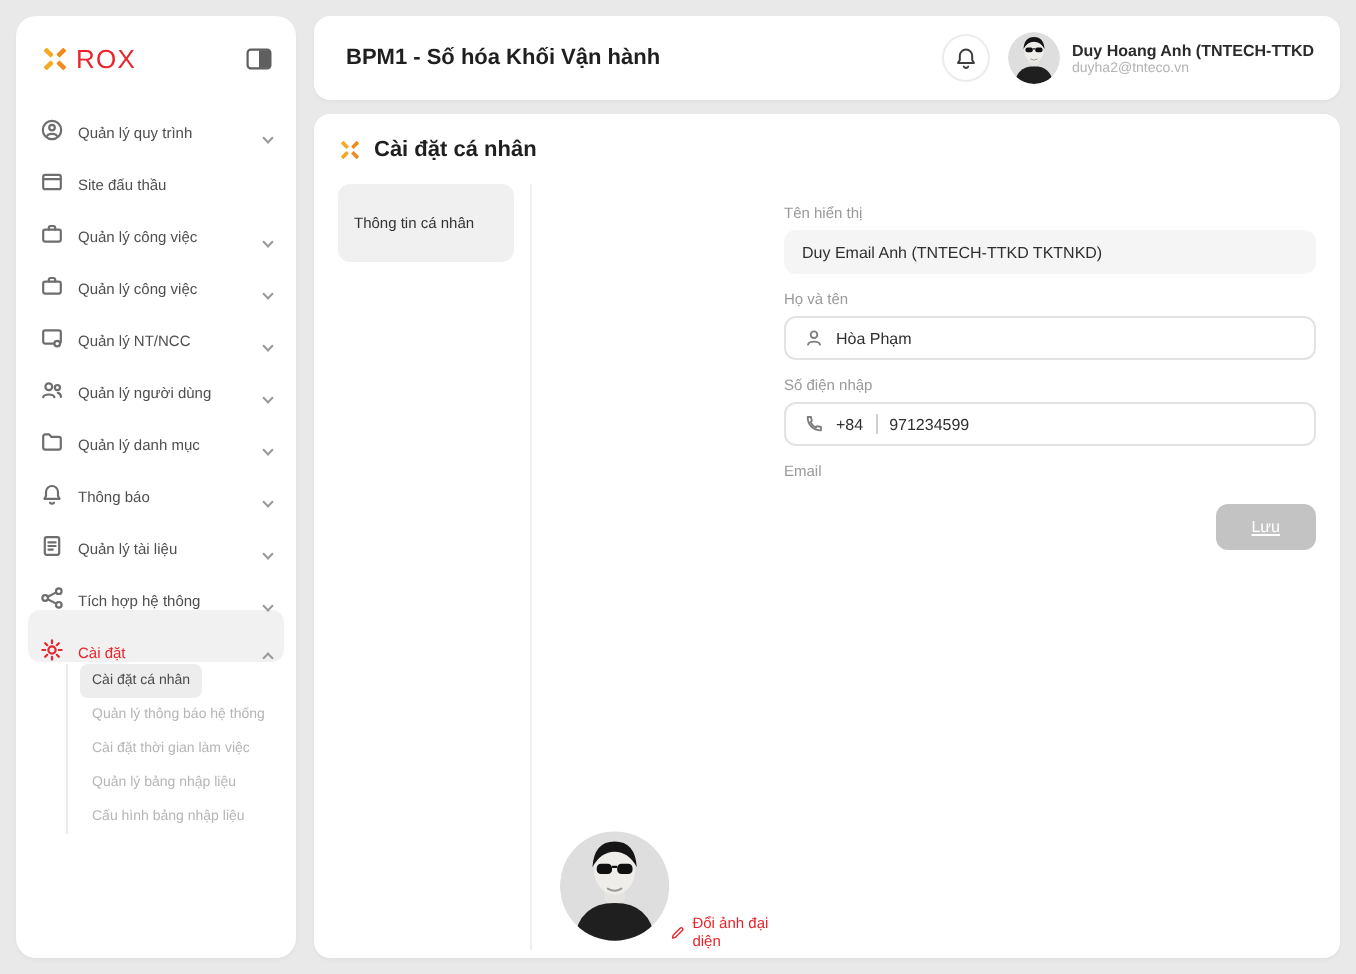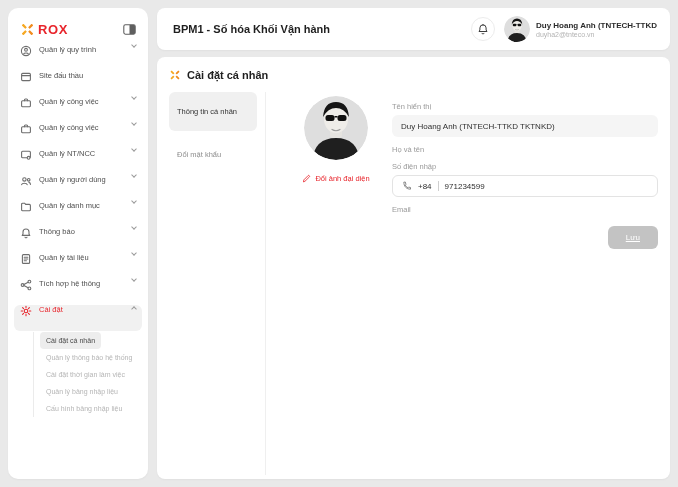--- a/index.html
+++ b/index.html
@@ -13,25 +13,25 @@
   .app { display: flex; gap: 9px; padding: 8px; height: 100%; }
 
   
   .sidebar {
     width: 140px; flex: none; background: #fff; border-radius: 10px;
     box-shadow: 0 1px 2px rgba(0,0,0,0.04);
     padding: 4px 0 8px; overflow: hidden; display: flex; flex-direction: column;
   }
   .logo-row { display: flex; align-items: center; justify-content: space-between; padding: 10px 12px 8px; }
   .brand { display: flex; align-items: center; gap: 3px; }
-  .brand-text { font-weight: bold; font-size: 13px; letter-spacing: 0.6px; color: #e8252c; }
+  .brand-text { font-weight: normal; font-size: 13px; letter-spacing: 0.6px; color: #e8252c; }
   .collapse-btn { display: flex; align-items: center; cursor: pointer; }
   .nav { padding: 0 6px; }
   .nav-item {
-    display: flex; align-items: flex-start; gap: 7px; height: 26px; padding: 0 6px;
+    display: flex; align-items: flex-end; gap: 7px; height: 26px; padding: 0 6px;
     font-size: 7.5px; color: #4f4f4f; border-radius: 6px; cursor: pointer; white-space: nowrap;
   }
   .nav-item svg { width: 12px; height: 12px; flex: none; color: #6e6e6e; }
   .nav-item .lbl { flex: 1; overflow: hidden; text-overflow: ellipsis; }
   .nav-item.active { background: #f1f1f1; color: #e8252c; }
   .nav-item.active svg { color: #e8252c; }
   .chev { width: 4px; height: 4px; border-right: 1px solid #9a9a9a; border-bottom: 1px solid #9a9a9a;
           transform: rotate(45deg); margin-top: -2px; flex: none; }
   .chev.up { transform: rotate(-135deg); margin-top: 2px; }
   .subnav { margin: 1px 4px 0 19px; border-left: 1px solid #ebebeb; padding-left: 6px;
@@ -64,21 +64,21 @@
   .page-title-row { display: flex; align-items: center; gap: 6px; margin-bottom: 11px; }
   .page-title-row svg { width: 12px; height: 12px; }
   .page-title { font-size: 11px; font-weight: bold; color: #1f1f1f; }
 
   .content { display: flex; height: calc(100% - 27px); }
   .tabs-col { width: 96px; flex: none; display: flex; flex-direction: column; gap: 4px; padding-right: 8px; }
   .tab { font-size: 7.5px; padding: 15px 8px; border-radius: 6px; color: #8f8f8f; cursor: pointer; white-space: nowrap; }
   .tab.active { background: #f0f0f0; color: #333; }
   .content-col { flex: 1; border-left: 1px solid #efefef; padding-left: 14px; display: flex; min-width: 0; }
 
-  .avatar-col { width: 112px; flex: none; display: flex; flex-direction: column; align-items: center; padding-top: 4px; }
+  .avatar-col { width: 112px; flex: none; display: flex; flex-direction: row; align-items: flex-end; padding-top: 4px; }
   .avatar-lg { width: 64px; height: 64px; border-radius: 50%; overflow: hidden; }
   .avatar-action { margin-top: 14px; display: flex; align-items: center; gap: 4px;
                    color: #e8252c; font-size: 7.5px; cursor: pointer; }
   .avatar-action svg { width: 9px; height: 9px; }
 
   .form-col { flex: 1; min-width: 0; padding-top: 2px; }
   .section-title { font-size: 8.5px; font-weight: bold; color: #1f1f1f; margin-bottom: 2px; }
   .field-label { font-size: 7.5px; color: #9a9a9a; margin: 8px 0 4px; }
   .field { height: 22px; border-radius: 6px; display: flex; align-items: center; gap: 6px;
            padding: 0 9px; font-size: 8px; color: #2f2f2f; }
@@ -268,21 +268,20 @@
             <rect x="0.4" y="5.1" width="4" height="1.8" rx="0.4" fill="#f6a821"></rect>
             <rect x="7.6" y="5.1" width="4" height="1.8" rx="0.4" fill="#f08c1e"></rect>
           </g>
         </svg>
         <h1 class="page-title">Cài đặt cá nhân</h1>
       </div>
 
       <div class="content">
         <div class="tabs-col">
           <div class="tab active">Thông tin cá nhân</div>
-          <div class="tab">Đổi mật khẩu</div>
         </div>
 
         <div class="content-col">
           <div class="avatar-col">
             <span class="avatar-lg">
               <svg viewBox="0 0 64 64">
                 <defs>
                     <clipPath id="ac2">
                       <circle cx="32" cy="32" r="32"></circle>
                     </clipPath>
@@ -305,24 +304,31 @@
                   <path d="M2 10 l0.5-2.2 L8.2 2.1 a0.9 0.9 0 0 1 1.3 0 l0.4 0.4 a0.9 0.9 0 0 1 0 1.3 L4.2 9.5 Z"></path>
                 </svg>
               <span>Đổi ảnh đại diện</span>
             </div>
           </div>
 
           <div class="form-col">
 
             <div class="field-label">Tên hiển thị</div>
             <div class="field disabled">
-              <span>Duy Hoang Anh (TNTECH-TTKD TKTNKD)</span>
+              <span>Duy Email Anh (TNTECH-TTKD TKTNKD)</span>
             </div>
 
             <div class="field-label">Họ và tên</div>
+            <div class="field enabled">
+              <svg viewBox="0 0 12 12" fill="none" stroke="currentColor" stroke-width="1.1" stroke-linecap="round" stroke-linejoin="round">
+                  <circle cx="6" cy="4" r="2"></circle>
+                  <path d="M2.4 10 C3 7.6 9 7.6 9.6 10"></path>
+                </svg>
+              <span>Hòa Phạm</span>
+            </div>
 
             <div class="field-label">Số điện nhập</div>
             <div class="field enabled">
               <svg viewBox="0 0 12 12" fill="none" stroke="currentColor" stroke-width="1.1" stroke-linecap="round" stroke-linejoin="round">
                   <path d="M2.2 1.8 C2.2 6.6 5.4 9.8 10.2 9.8 L10.2 7.8 L7.9 7.3 L7.1 8.1 C5.6 7.4 4.6 6.4 3.9 4.9 L4.7 4.1 L4.2 1.8 Z"></path>
                 </svg>
               <span>+84</span>
               <span class="vdiv"></span>
               <span>971234599</span>
             </div>

